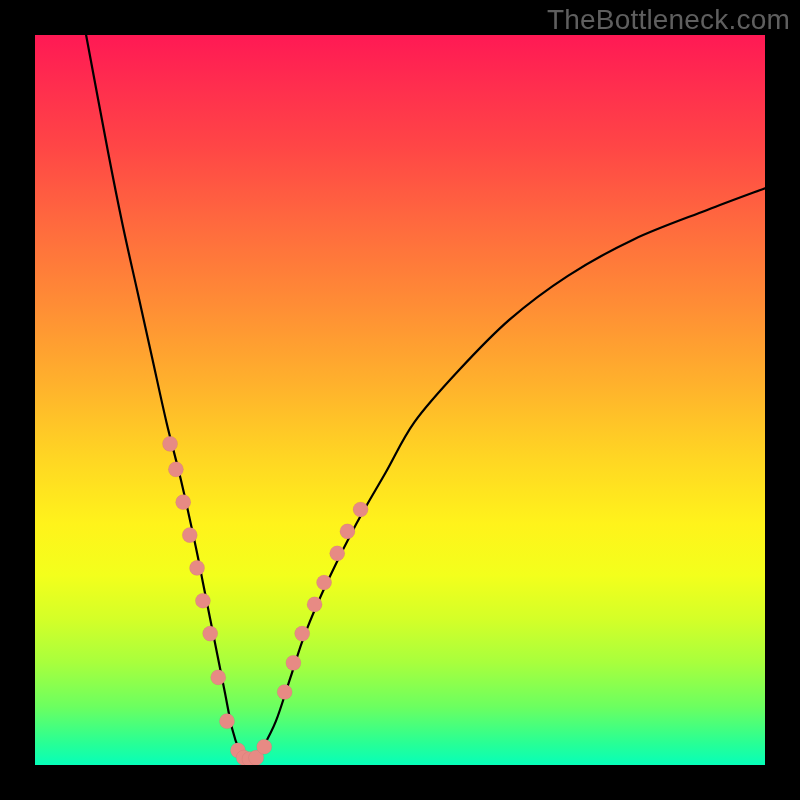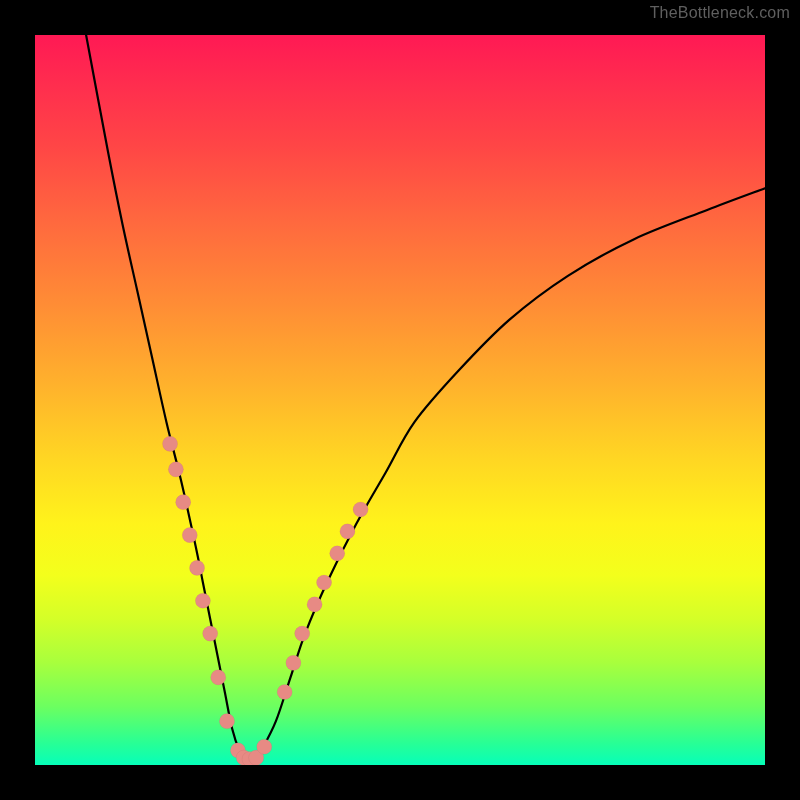--- a/index.html
+++ b/index.html
@@ -15,21 +15,21 @@
     position: relative;
     width: 800px;
     height: 800px;
     background: #000;
   }
   .watermark {
     position: absolute;
     top: 4px;
     right: 10px;
     color: #5f5f5f;
-    font-size: 16px;
+    font-size: 28px;
     font-weight: 500;
     letter-spacing: 0.2px;
     z-index: 10;
   }
   .plot-area {
     position: absolute;
     left: 35px;
     top: 35px;
     width: 730px;
     height: 730px;

